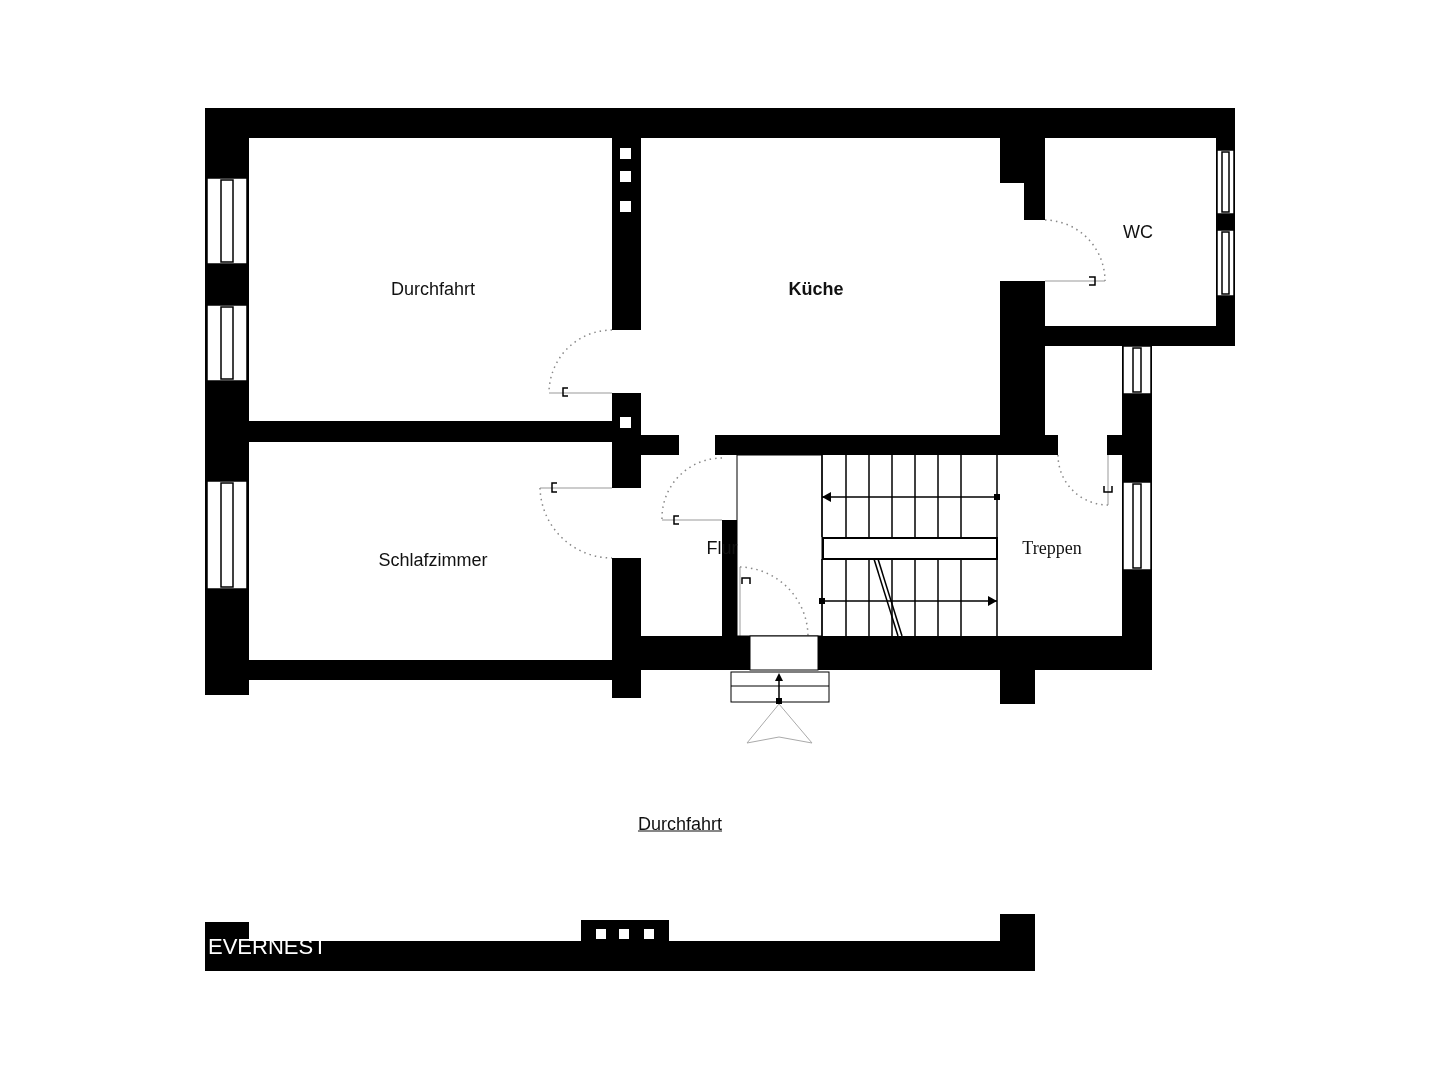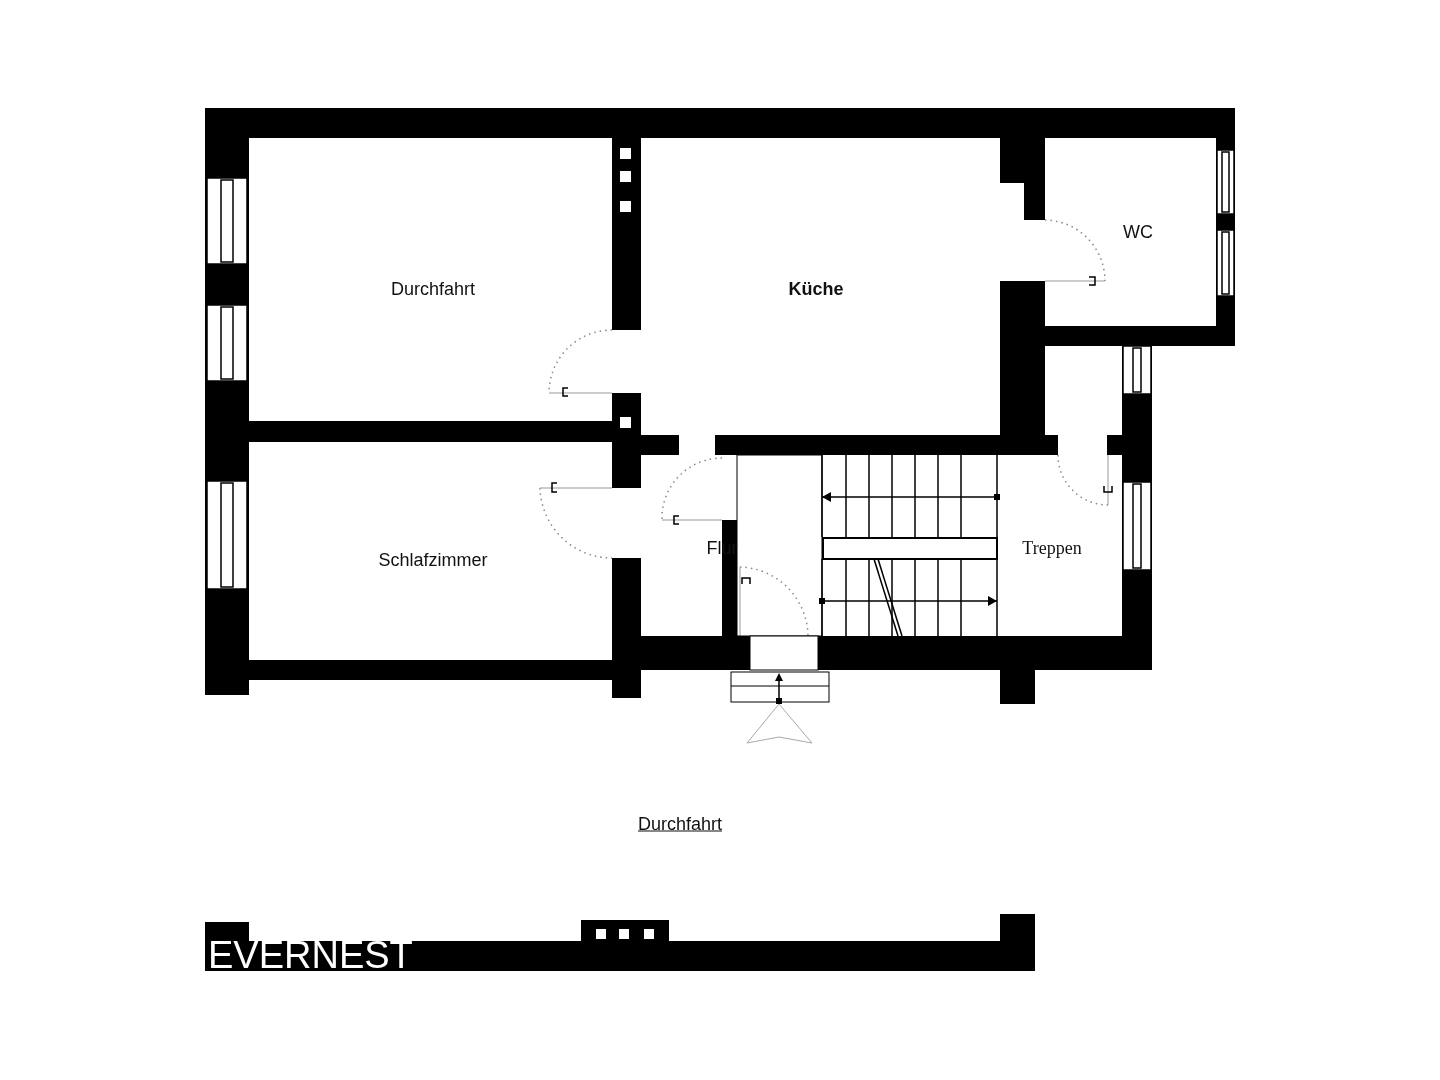--- a/index.html
+++ b/index.html
@@ -6,21 +6,21 @@
   body { width: 1440px; height: 1080px; position: relative; overflow: hidden; font-family: "Liberation Sans", sans-serif; }
   svg { position: absolute; left: 0; top: 0; }
   .wall { fill: #000; }
   .win { fill: #fff; stroke: #000; stroke-width: 1.5; }
   .door-arc { fill: none; stroke: #888; stroke-width: 1.5; stroke-dasharray: 1.5 4; }
   .door-leaf { fill: none; stroke: #999; stroke-width: 1; }
   .handle { fill: none; stroke: #000; stroke-width: 1.5; }
   .stair { fill: none; stroke: #000; stroke-width: 1.5; }
   .entry-tri { fill: none; stroke: #aaa; stroke-width: 1; }
   .label { position: absolute; font-size: 18px; color: #111; transform: translate(-50%, -50%); white-space: nowrap; }
-  .brand { position: absolute; left: 208px; top: 936px; font-size: 38px; color: #fff; letter-spacing: 0px; font-family: "Liberation Sans", sans-serif; line-height: 1; }
+  .brand { position: absolute; left: 208px; top: 936px; font-size: 22px; color: #fff; letter-spacing: 0px; font-family: "Liberation Sans", sans-serif; line-height: 1; }
 </style>
 </head>
 <body>
 
 <svg width="1440" height="1080" viewBox="0 0 1440 1080">
 
   <g>
 
     <rect class="wall" x="205" y="108" width="1030" height="30"></rect>
 

